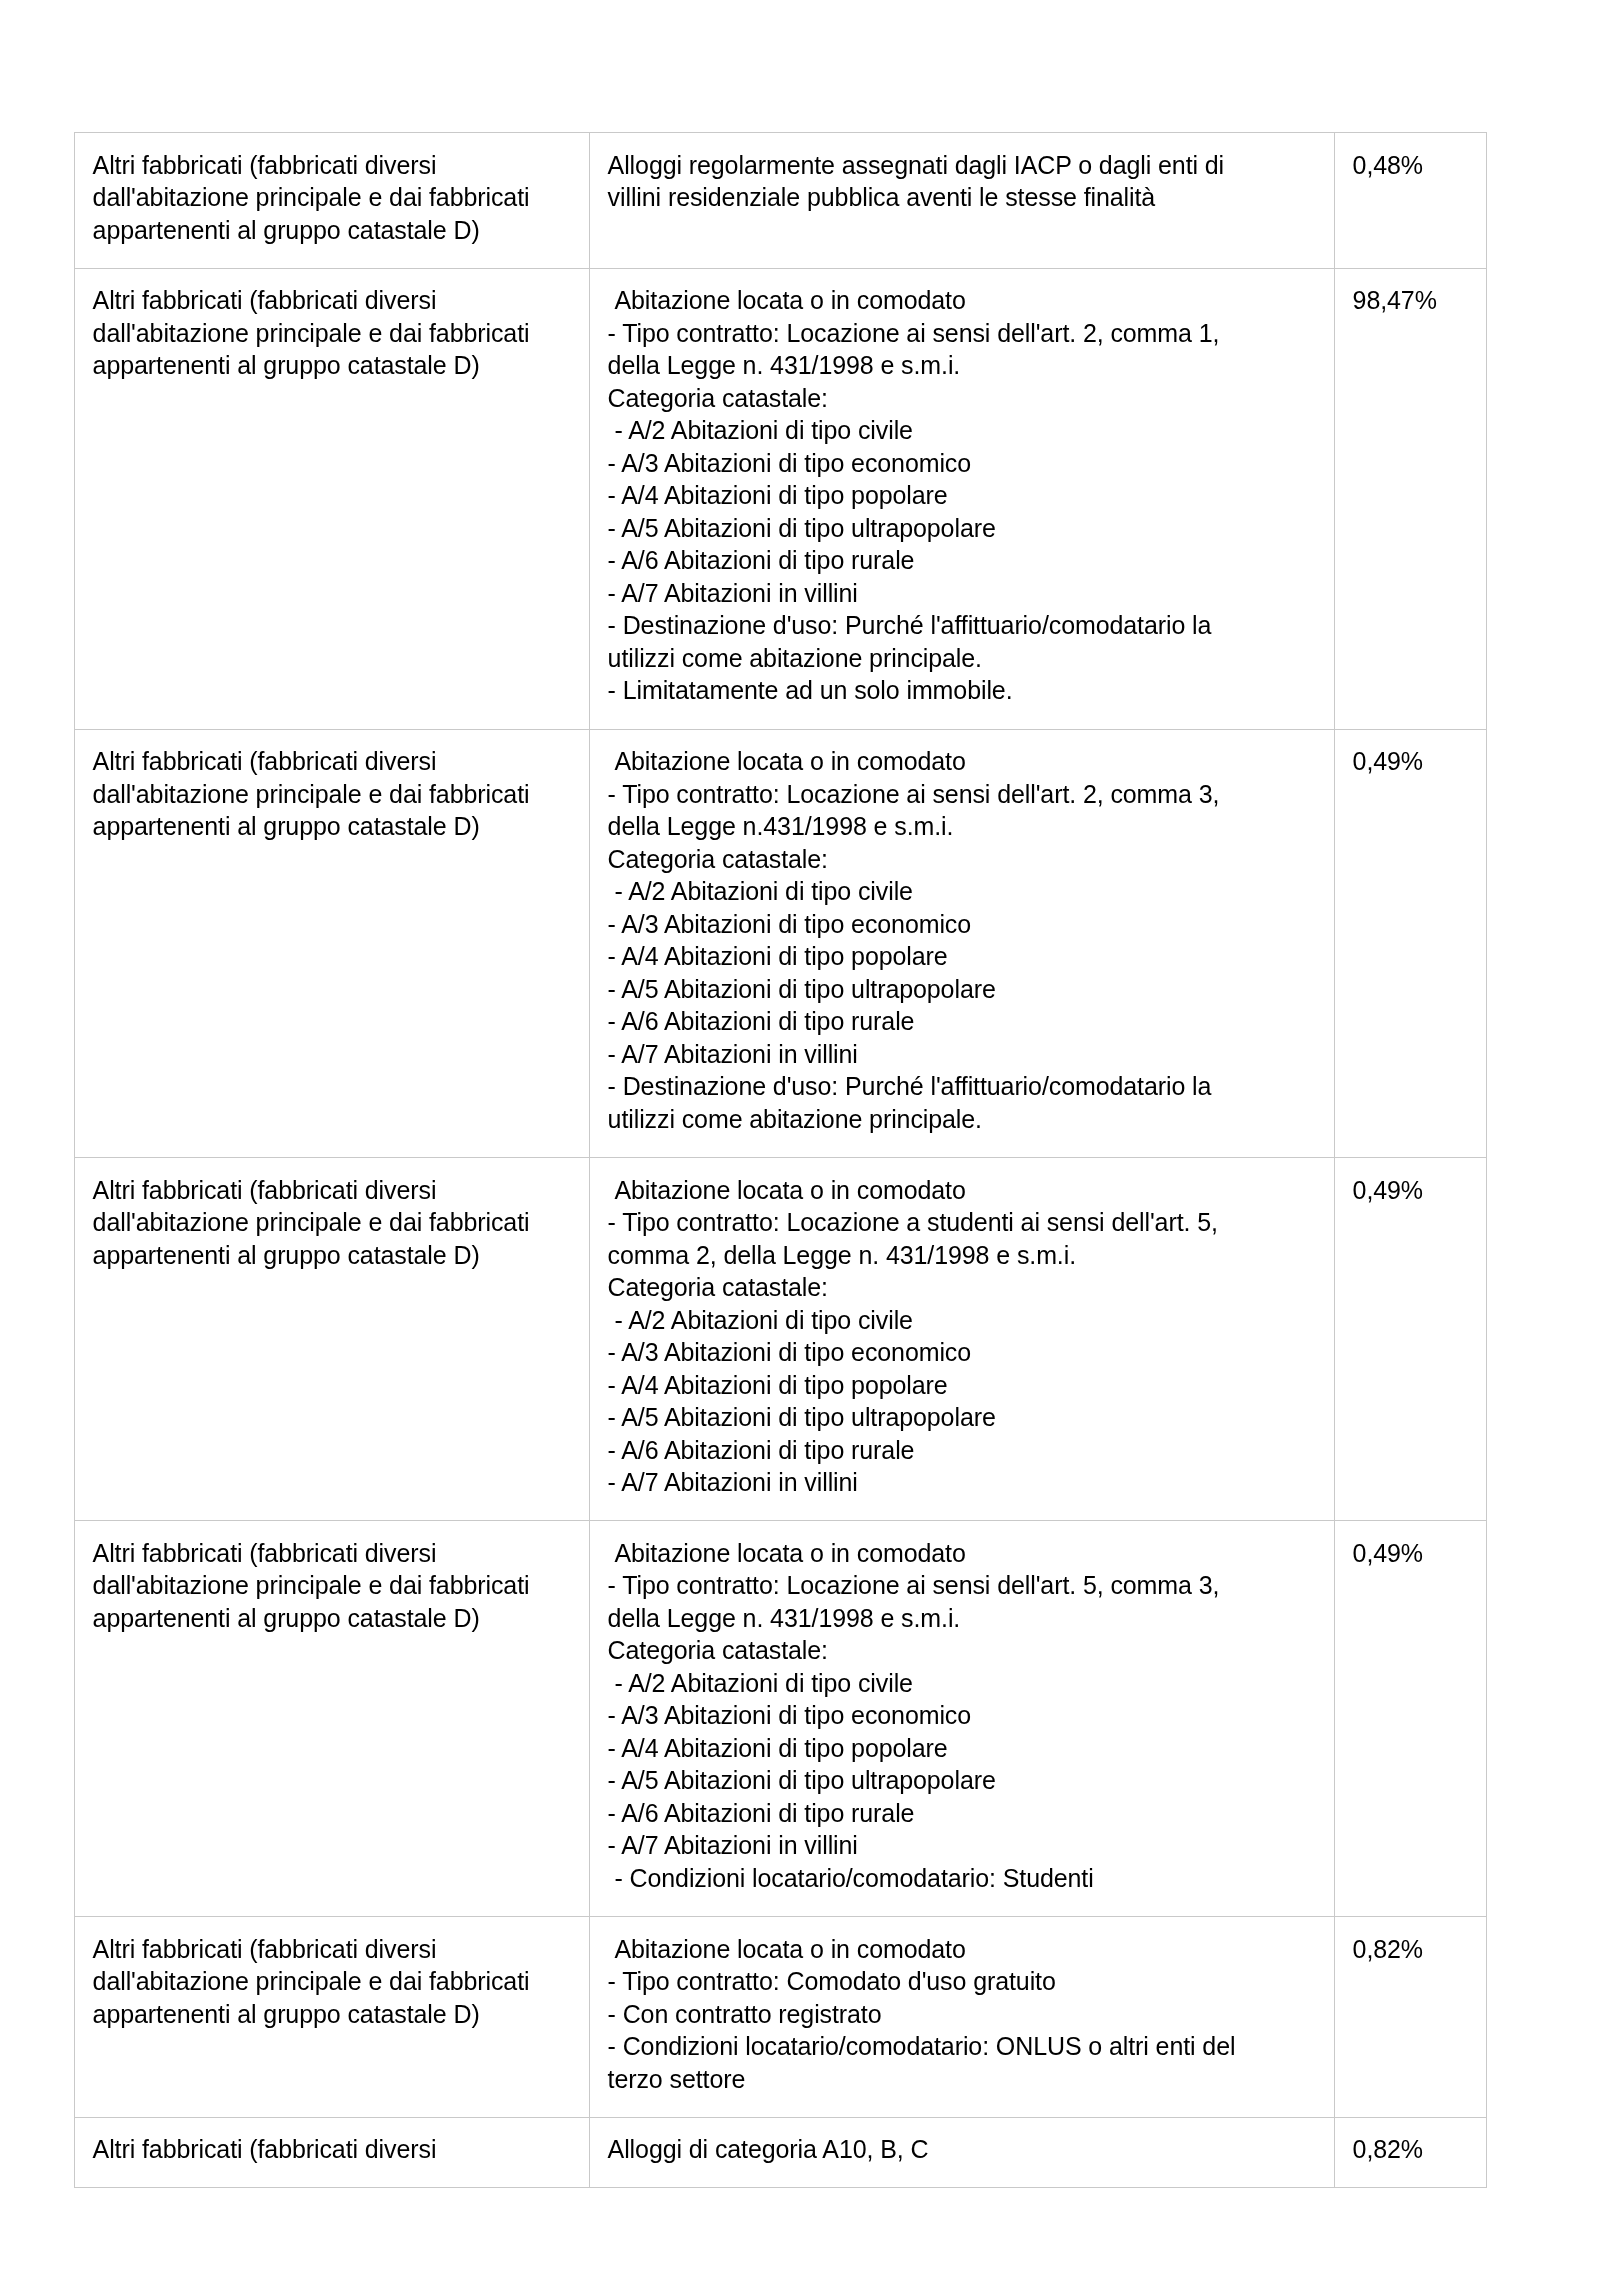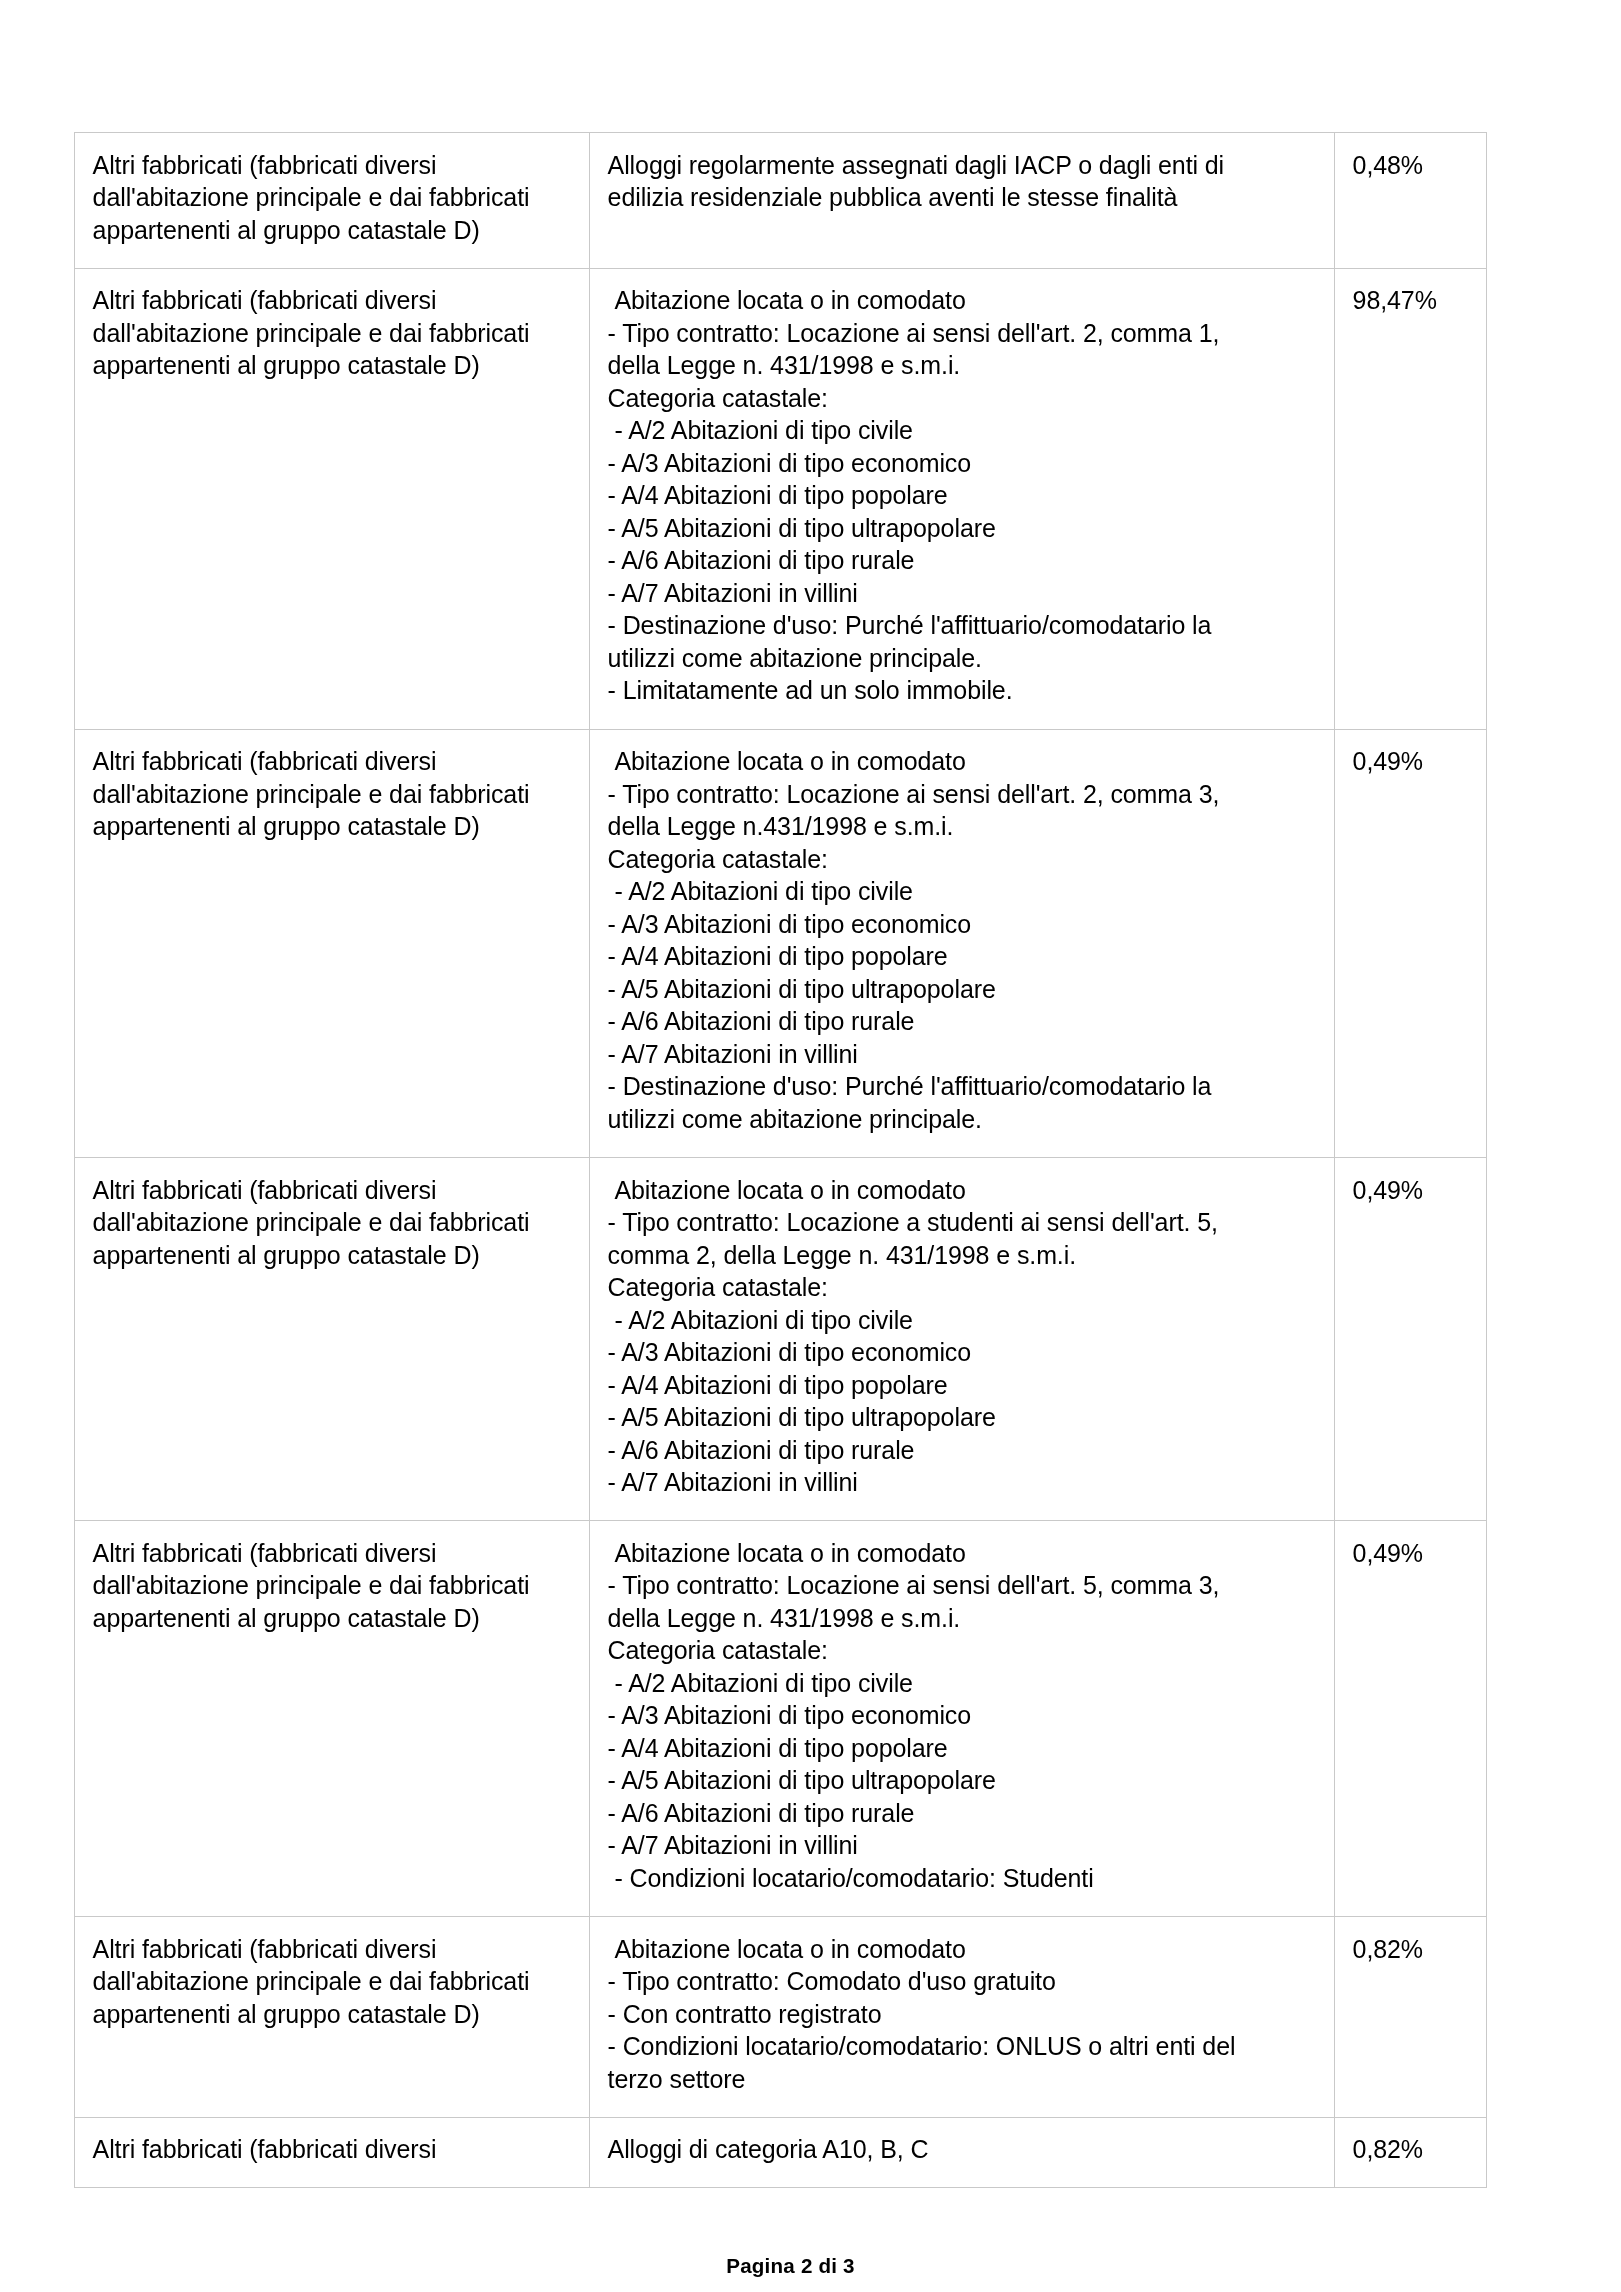--- a/index.html
+++ b/index.html
@@ -83,21 +83,21 @@
       <col class="c-condition">
       <col class="c-rate">
     </colgroup>
     <tbody>
 
       <tr>
         <td class="cell-category">Altri fabbricati (fabbricati diversi
 dall'abitazione principale e dai fabbricati
 appartenenti al gruppo catastale D)</td>
         <td class="cell-condition">Alloggi regolarmente assegnati dagli IACP o dagli enti di
-edilizia residenziale pubblica aventi le stesse finalità</td>
+villini residenziale pubblica aventi le stesse finalità</td>
         <td class="cell-rate">0,48%</td>
       </tr>
 
       <tr>
         <td class="cell-category">Altri fabbricati (fabbricati diversi
 dall'abitazione principale e dai fabbricati
 appartenenti al gruppo catastale D)</td>
         <td class="cell-condition"> Abitazione locata o in comodato
 - Tipo contratto: Locazione ai sensi dell'art. 2, comma 1,
 della Legge n. 431/1998 e s.m.i.
@@ -182,16 +182,15 @@
 
       <tr>
         <td class="cell-category">Altri fabbricati (fabbricati diversi</td>
         <td class="cell-condition">Alloggi di categoria A10, B, C</td>
         <td class="cell-rate">0,82%</td>
       </tr>
 
     </tbody>
   </table>
 
-  <div class="footer">Pagina 2 di 3</div>
 
 </div>
 
 
 </body></html>

